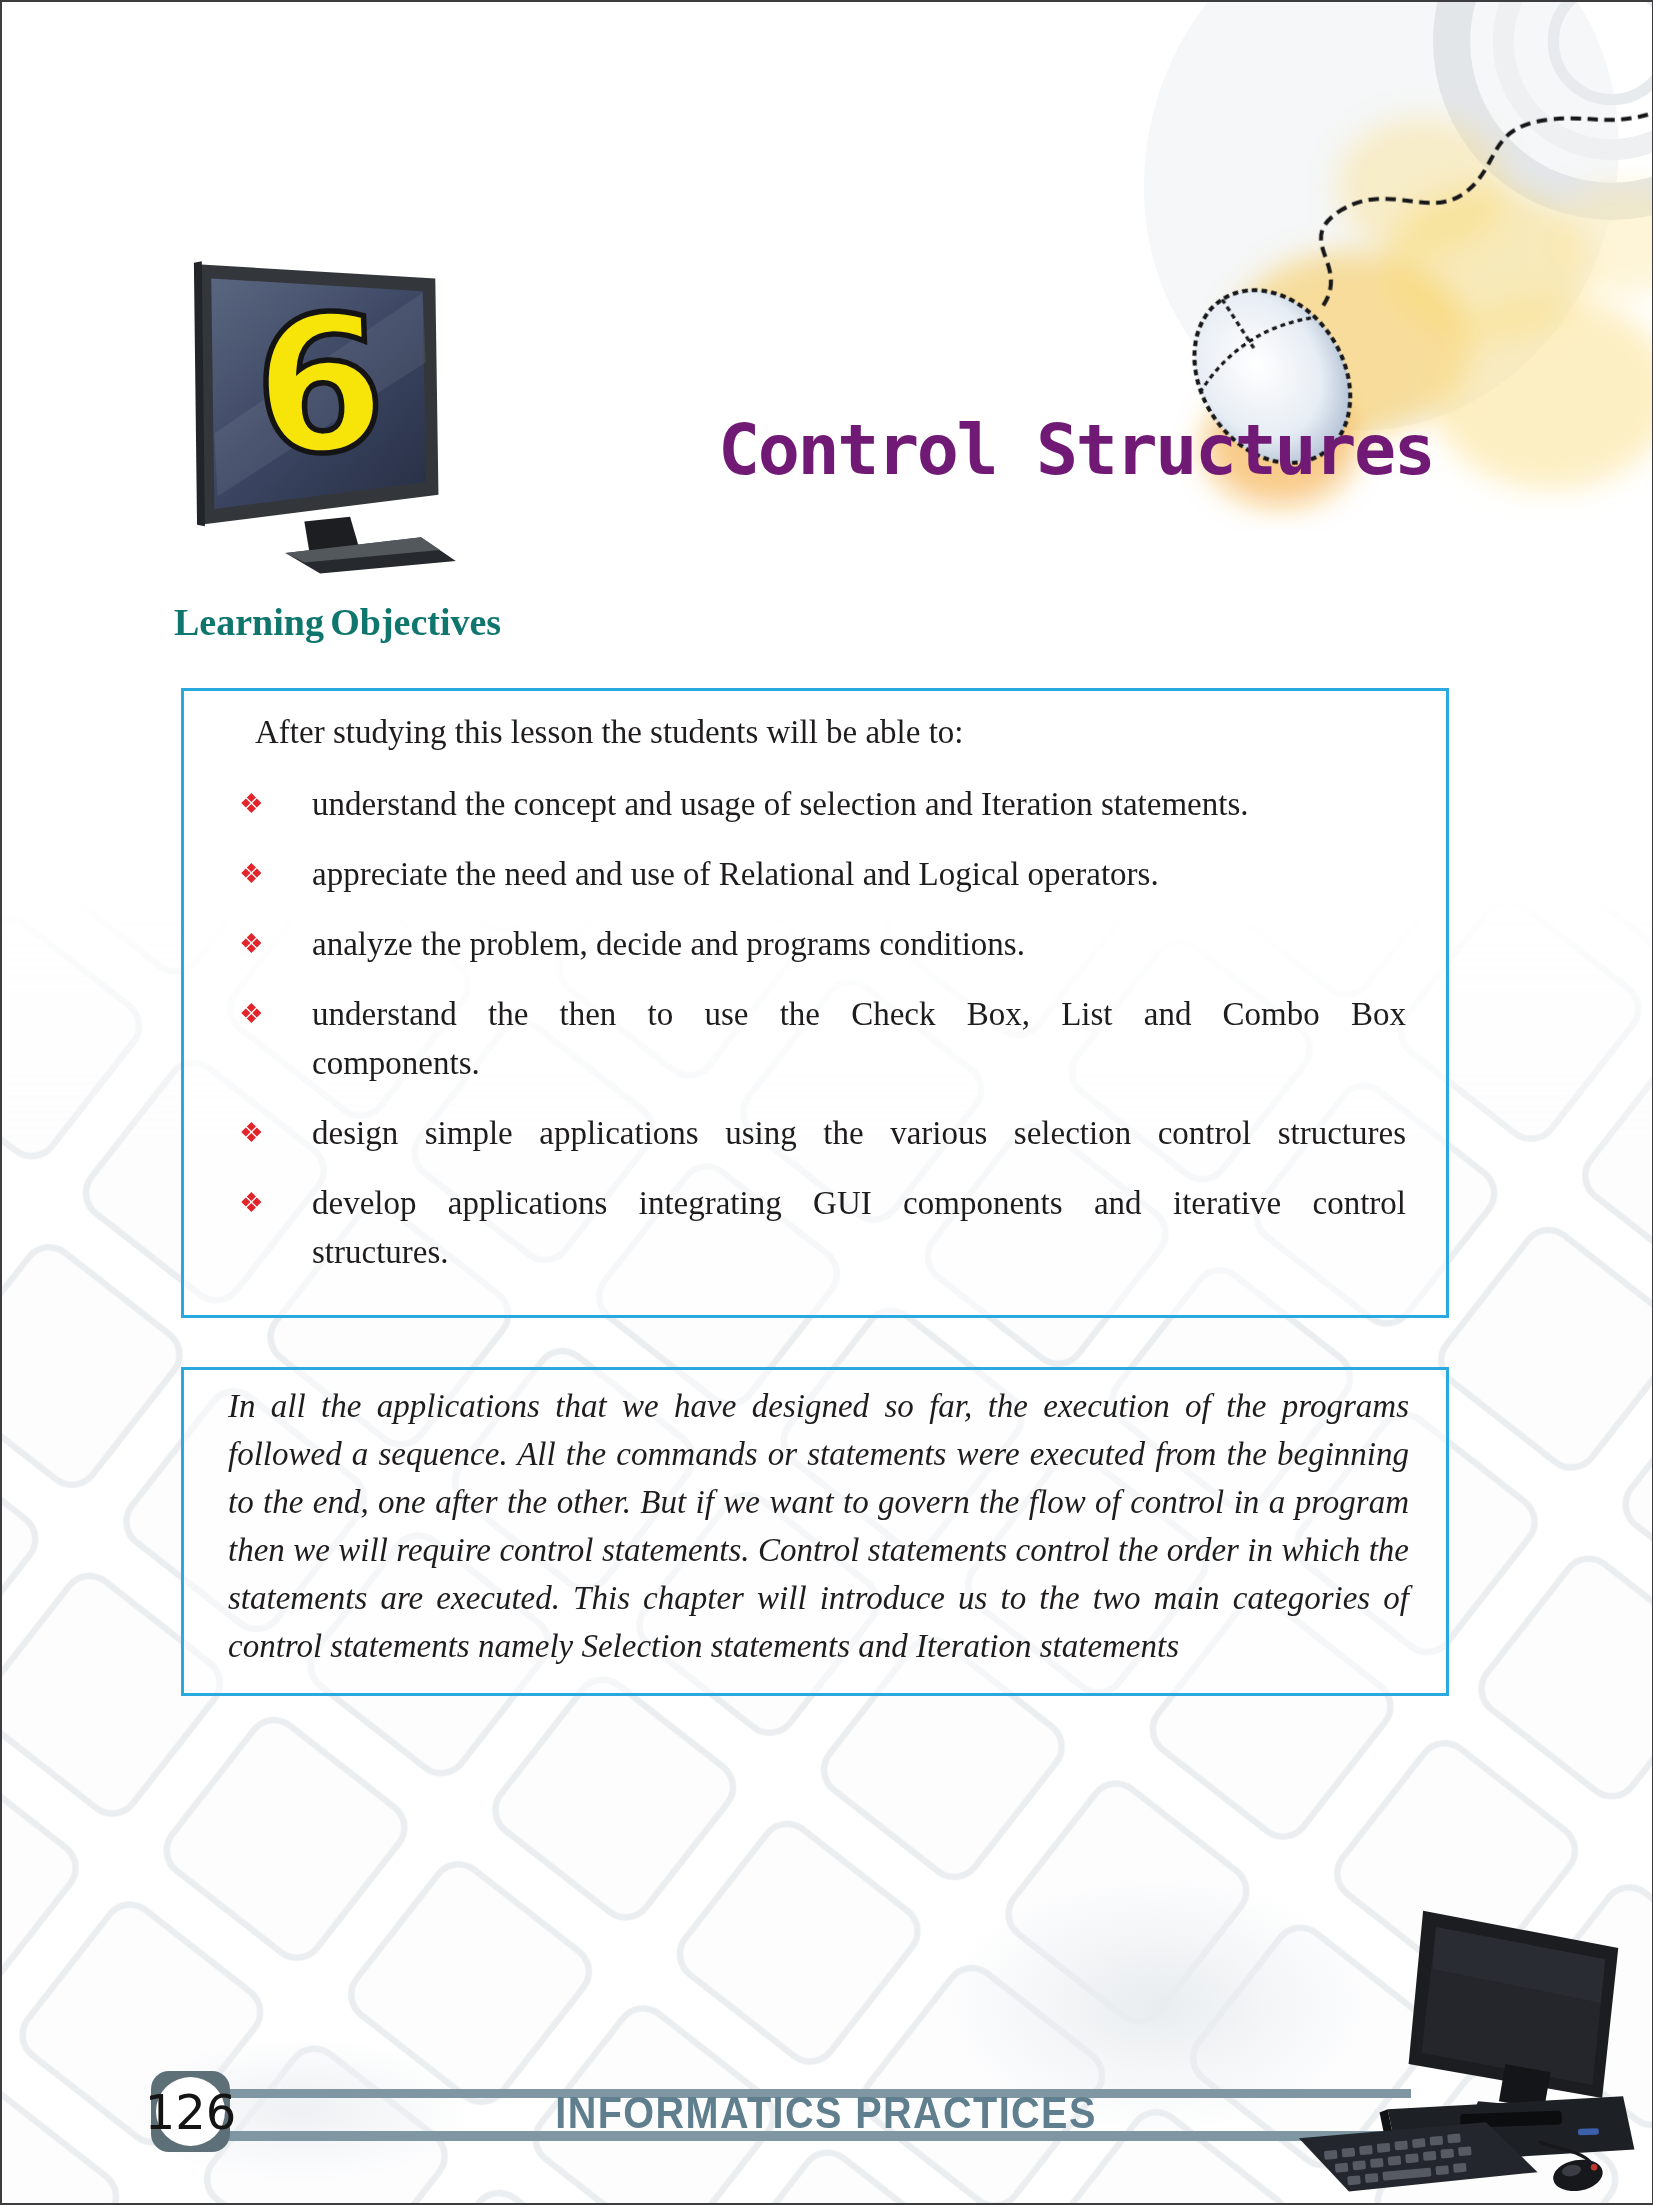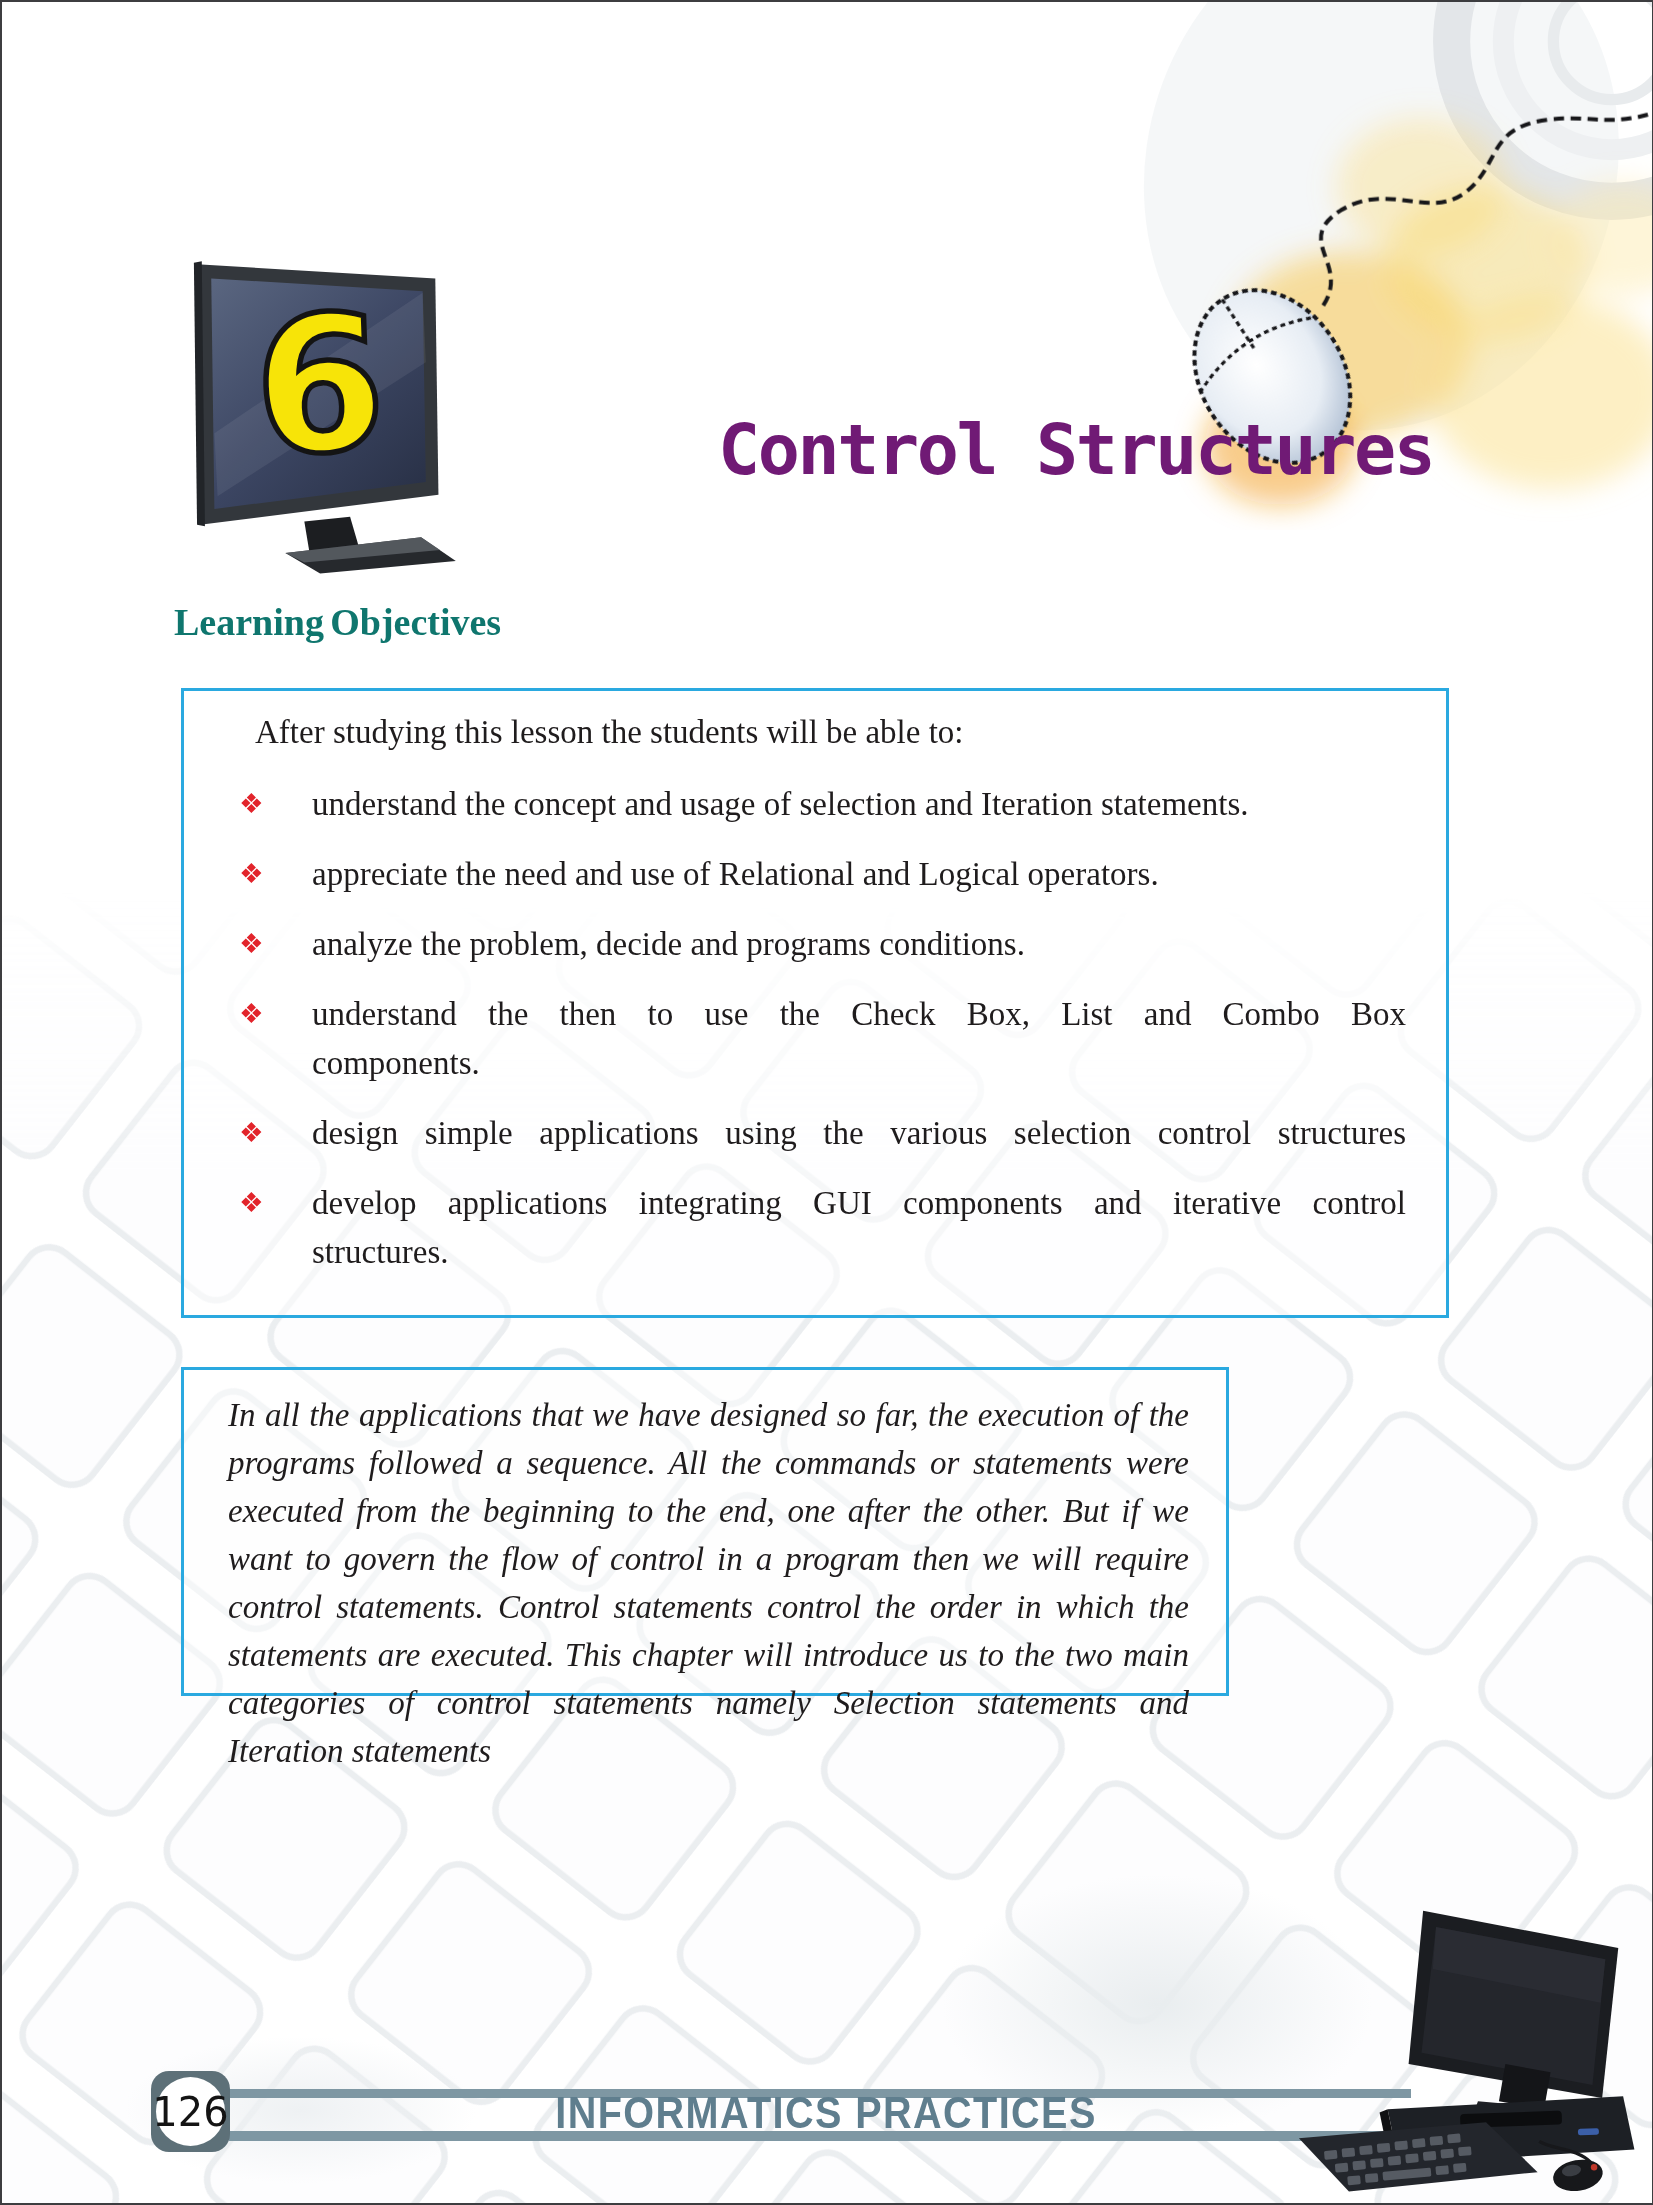--- a/index.html
+++ b/index.html
@@ -50,43 +50,43 @@
   .objectives-list li{display:flex;margin:0 0 21px 0;}
   .bullet{flex:0 0 73px;color:#e2242b;font-family:"DejaVu Sans", sans-serif;
     font-size:27.5px;line-height:47px;}
   .obj-text{flex:1;font-size:33px;line-height:49px;}
   .obj-text .t1{display:block;}
   .obj-text .t2{display:block;}
   .obj-text .t2:empty{display:none;}
   li.two-line .t1{text-align:justify;text-align-last:justify;}
   
   .intro-box{
-    position:absolute;left:179px;top:1365px;width:1048px;height:329px;z-index:2;
+    position:absolute;left:179px;top:1365px;width:1268px;height:329px;z-index:2;
     border:3.2px solid #2aa9e0;box-sizing:border-box;
-    padding:21px 37px 0 44px;
+    padding:12px 37px 0 44px;
     background:rgba(255,255,255,0.45);
   }
   .intro-box p{
     margin:0;font-style:italic;font-size:33px;line-height:48px;
     text-align:justify;color:#1f1c1d;
   }
   
   .footer-bar{position:absolute;background:#7e97a3;z-index:1;}
   .footer-bar.top{left:227px;top:2087px;width:1182px;height:9px;}
   .footer-bar.bottom{left:227px;top:2129px;width:1182px;height:9.7px;}
   .page-number-badge{
     position:absolute;left:149px;top:2069px;width:79px;height:81px;z-index:4;
     background:#5d7078;border-radius:18px;
     display:flex;align-items:center;justify-content:center;
   }
   .page-number-circle{
     width:69px;height:69px;border-radius:50%;background:#ffffff;
     display:flex;align-items:center;justify-content:center;
   }
-  .page-number{font-family:"DejaVu Sans", sans-serif;font-size:40px;color:#141414;}
+  .page-number{font-family:"DejaVu Sans", sans-serif;font-size:48px;color:#141414;}
   .footer-title{
     position:absolute;left:501px;top:2087px;width:646px;z-index:2;
     text-align:center;font-family:"Liberation Sans", sans-serif;
     font-weight:bold;font-size:45px;line-height:48px;color:#5f7e8e;
     letter-spacing:1.6px;transform:scaleX(0.88);white-space:nowrap;
   }
   .computer-art{position:absolute;left:1292px;top:1904px;width:355px;height:300px;z-index:3;}
 </style>
 </head>
 <body>

